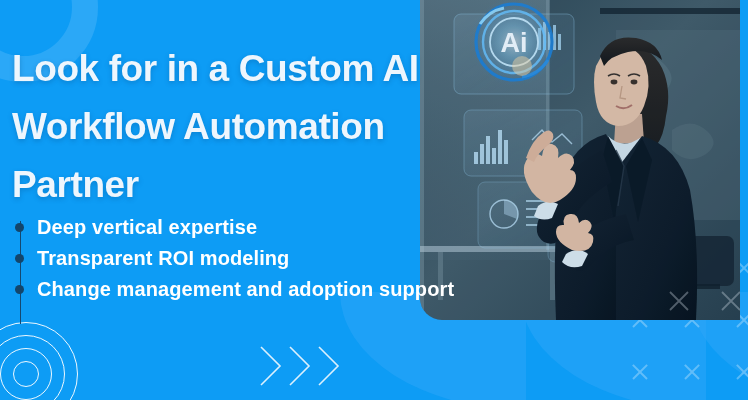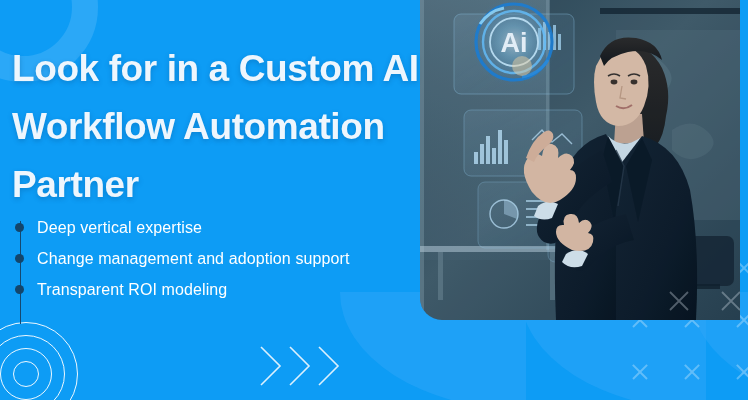--- a/index.html
+++ b/index.html
@@ -85,24 +85,25 @@
     display:flex; align-items:center;
     height:31px;
   }
   .dot {
     position:absolute; left:5px;
     width:9px; height:9px; border-radius:50%;
     background:#13456b;
   }
   .bullet-label {
     margin-left:27px;
-    font-size:16px;
+    font-size:20px;
     color:#ffffff;
     letter-spacing:.1px;
     white-space:nowrap;
+    font-weight:bold;
   }
 
   
   .photo {
     position:absolute; left:420px; top:0;
     width:320px; height:320px;
     border-radius:0 0 0 22px;
     overflow:hidden;
     z-index:4;
   }
@@ -297,22 +298,22 @@
 
     <div class="bullets">
       <div class="bullet-line"></div>
 
       <div class="bullet">
         <span class="dot"></span>
         <span class="bullet-label">Deep vertical expertise</span>
       </div>
       <div class="bullet">
         <span class="dot"></span>
-        <span class="bullet-label">Change management and adoption support</span>
+        <span class="bullet-label">Transparent ROI modeling</span>
       </div>
       <div class="bullet">
         <span class="dot"></span>
-        <span class="bullet-label">Transparent ROI modeling</span>
+        <span class="bullet-label">Change management and adoption support</span>
       </div>
     </div>
   </div>
 
 </div>
 
 </body></html>

